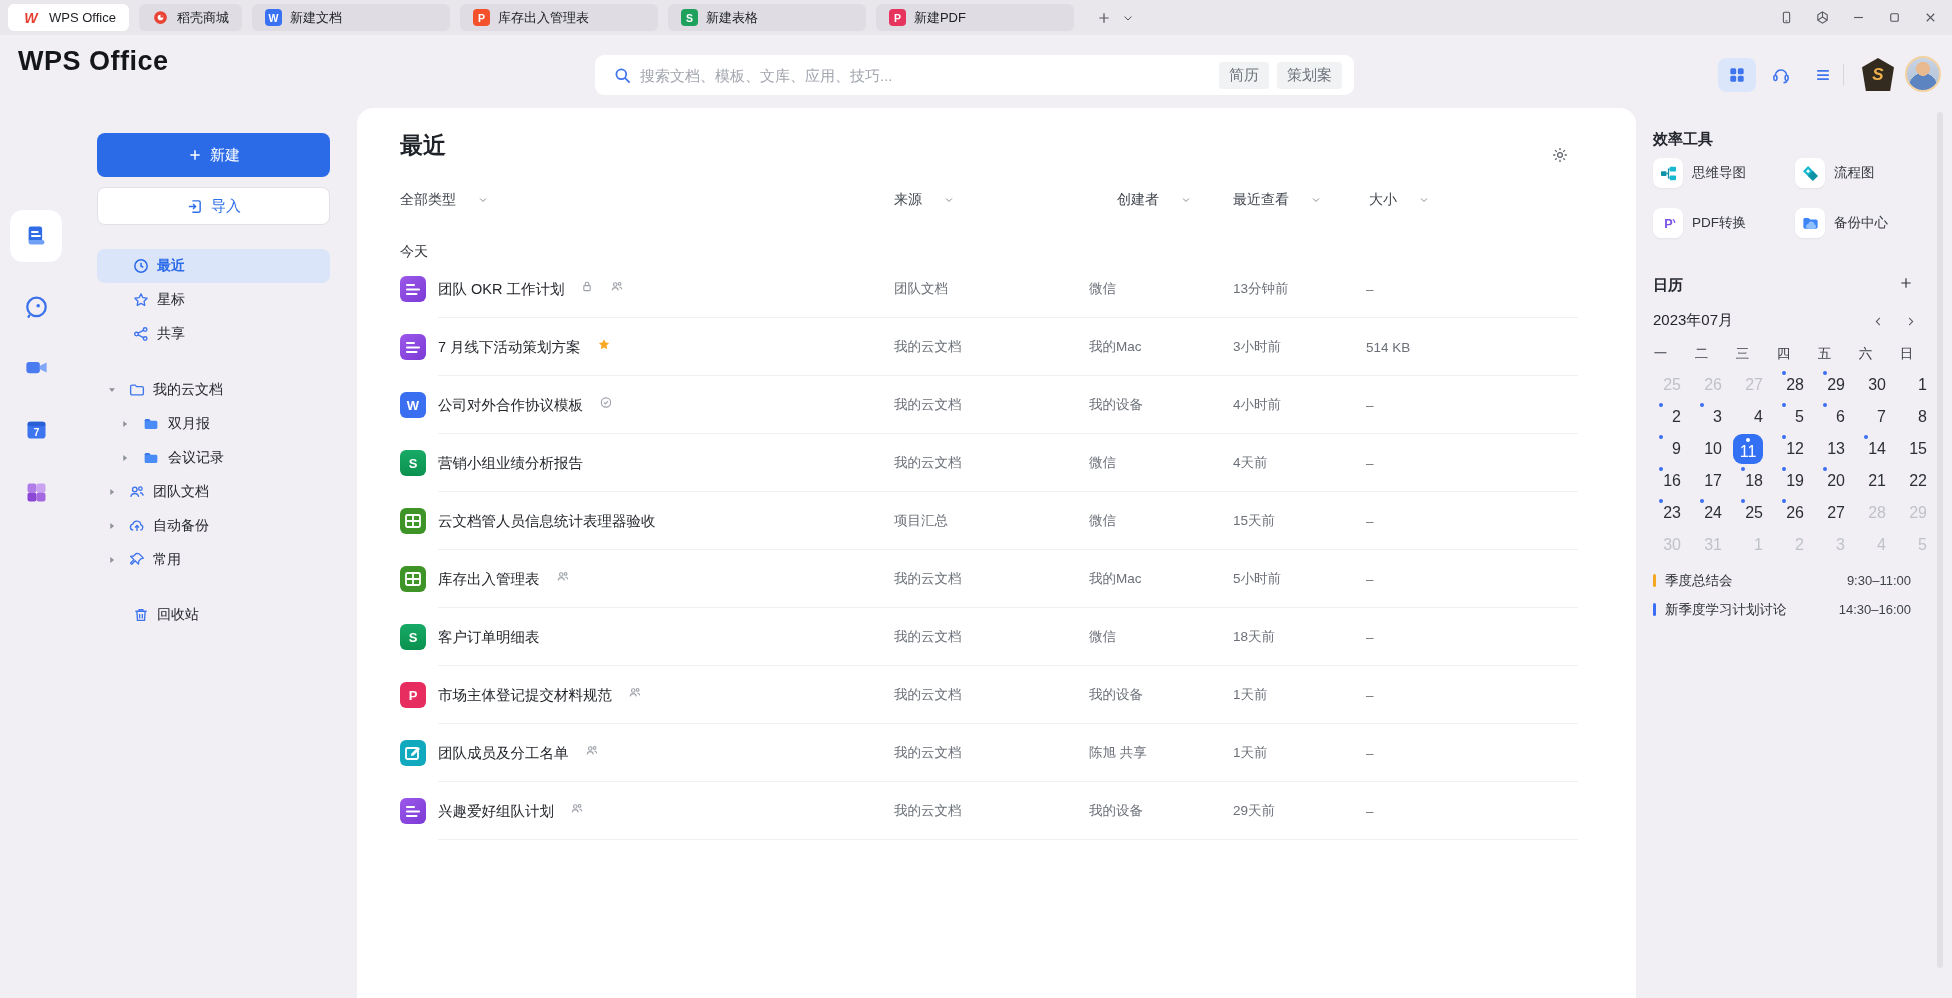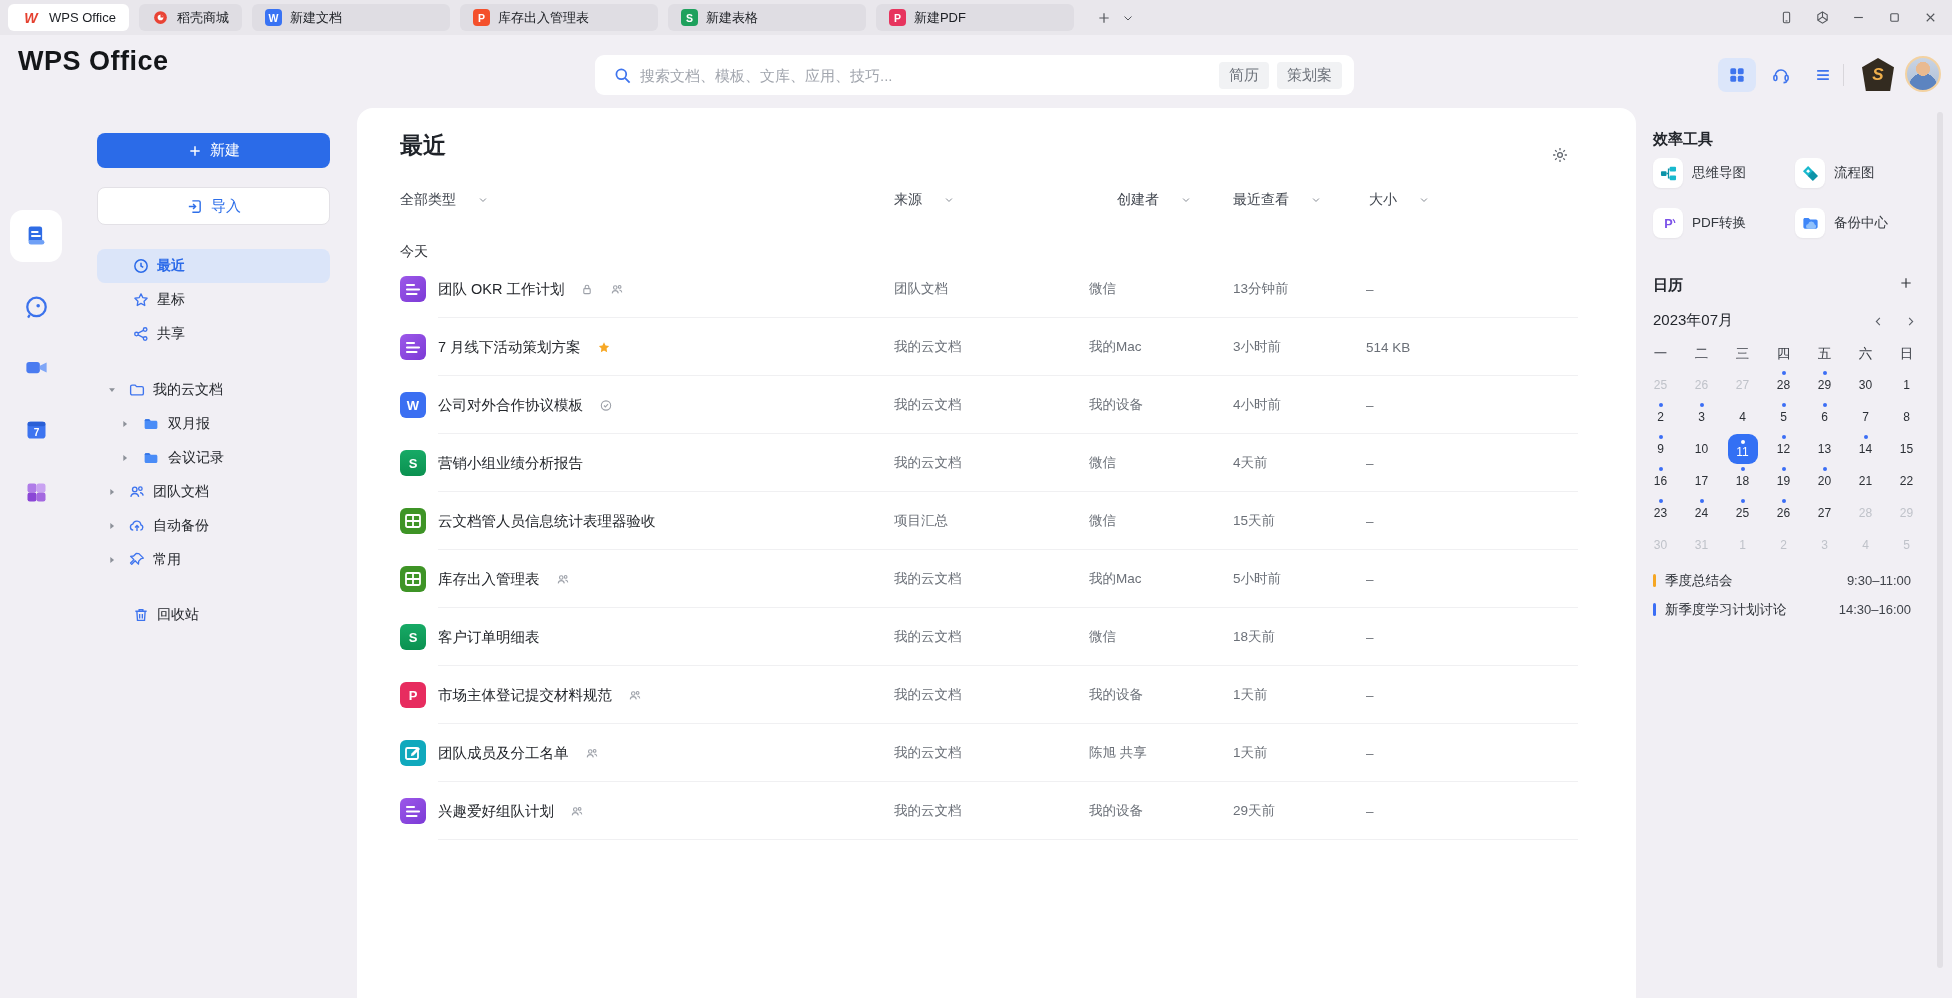--- a/index.html
+++ b/index.html
@@ -40,21 +40,21 @@
     linear-gradient(#C9D4E4,#AEBFD6)}
 
   
   .rail{position:absolute;left:0;top:100px;bottom:0;width:72px}
   .rail-item{position:absolute;left:10px;width:52px;height:52px;border-radius:13px;display:flex;align-items:center;justify-content:center}
   .rail-item.active{background:#fff}
   .rail-item .ic{width:27px;height:27px}
 
   
   .sidebar{position:absolute;left:80px;top:100px;width:265px;bottom:0}
-  .btn-new{position:absolute;left:17px;top:33px;width:233px;height:35px;background:#2B6BE8;border:0;border-radius:8px;color:#fff;font-size:15px;display:flex;align-items:center;justify-content:center;gap:7px;font-family:inherit}
+  .btn-new{position:absolute;left:17px;top:33px;width:233px;height:44px;background:#2B6BE8;border:0;border-radius:8px;color:#fff;font-size:15px;display:flex;align-items:center;justify-content:center;gap:7px;font-family:inherit}
   .btn-new .ic{width:16px;height:16px}
   .btn-import{position:absolute;left:17px;top:87px;width:233px;height:38px;background:#fff;border:1px solid #E3E1E6;border-radius:8px;color:#2E6FE9;font-size:15px;display:flex;align-items:center;justify-content:center;gap:8px;font-family:inherit}
   .btn-import .ic{width:17px;height:17px}
   #nav{position:absolute;left:0;top:149px;right:0}
   .nav-row{position:relative;height:34px;display:flex;align-items:center;font-size:14px;color:#23262B}
   .nav-row .hl{position:absolute;left:17px;right:15px;top:0;bottom:0;border-radius:8px;background:#DBE5F9;display:none}
   .nav-row.active .hl{display:block}
   .nav-row.active .lbl{color:#2C6BE9;font-weight:bold}
   .nav-row>*{position:relative}
   .nav-row .caret{width:10px;height:10px;position:absolute;left:27px}
@@ -79,21 +79,21 @@
   .frow::after{content:"";position:absolute;left:81px;right:58px;bottom:0;height:1px;background:#F0F0F2}
   .frow>span,.frow>div{position:absolute;top:50%;transform:translateY(-50%)}
   .fic{left:43px;width:26px;height:26px;border-radius:6px;color:#fff;display:flex;align-items:center;justify-content:center;font-weight:bold;font-size:13px}
   .fic svg{width:26px;height:26px}
   .fi-wpsdoc{background:linear-gradient(140deg,#9C58E9,#7C3AD6)}
   .fi-word{background:#3B6FF2}
   .fi-sheetl{background:linear-gradient(180deg,#17AA66,#0B9150)}
   .fi-sheetg{background:#3E9426}
   .fi-pdf{background:#E72C5F}
   .fi-form{background:#10A9BD}
-  .fname{left:81px;font-size:14.5px;color:#23262B;display:flex;align-items:center;gap:16px;white-space:nowrap}
+  .fname{left:81px;font-size:14.5px;color:#23262B;display:flex;gap:16px;white-space:nowrap}
   .fbadge{width:14px;height:14px;display:inline-flex}
   .fmeta{font-size:13.5px;color:#6B7078;white-space:nowrap}
   .c-src{left:537px}.c-cre{left:732px}.c-view{left:876px}.c-size{left:1009px}
 
   
   .right-panel{position:absolute;left:1640px;top:108px;width:288px;bottom:0}
   .rp-title{position:absolute;left:13px;top:22px;font-size:15px;font-weight:bold;color:#23262C}
   #tools{position:absolute;left:13px;top:50px;right:0}
   .tool{position:absolute;display:flex;align-items:center;gap:9px;font-size:13.5px;color:#33373D;white-space:nowrap}
   .tool .tbox{width:30px;height:30px;background:#fff;border-radius:8px;box-shadow:0 1px 2px rgba(0,0,0,.05);display:flex;align-items:center;justify-content:center}
@@ -101,21 +101,21 @@
   .cal-title{position:absolute;left:13px;top:168px;font-size:15px;font-weight:bold;color:#23262C}
   .cal-add{position:absolute;left:255px;top:164px;width:22px;height:22px;display:flex;align-items:center;justify-content:center}
   .cal-add .ic{width:16px;height:16px}
   .cal-month{position:absolute;left:13px;top:203px;font-size:15px;color:#23262C}
   .cal-prev,.cal-next{position:absolute;top:203px;width:20px;height:20px;display:flex;align-items:center;justify-content:center}
   .cal-prev{left:228px}.cal-next{left:260px}
   .cal-prev .ic,.cal-next .ic{width:13px;height:13px}
   #weekdays{position:absolute;left:0;top:235px;display:grid;grid-template-columns:repeat(7,41px)}
   #weekdays span{height:22px;display:flex;align-items:center;justify-content:center;font-size:13.5px;color:#3A3E45}
   #calgrid{position:absolute;left:0;top:261px;display:grid;grid-template-columns:repeat(7,41px)}
-  .day{position:relative;height:32px;display:flex;align-items:center;justify-content:center;font-size:12px;color:#2C3036}
+  .day{position:relative;height:32px;display:flex;align-items:center;justify-content:flex-end;font-size:16px;color:#2C3036}
   .day.mut{color:#BFC2C9}
   .day .dot{position:absolute;top:2px;left:50%;transform:translateX(-50%);width:4px;height:4px;border-radius:50%;background:#3B6EF5}
   .day .selbox{width:30px;height:30px;border-radius:9px;background:#3370F4;color:#fff;display:flex;flex-direction:column;align-items:center;justify-content:center;font-weight:500}
   .day .selbox .wdot{width:4px;height:4px;border-radius:50%;background:#fff;margin-bottom:1px}
   #events{position:absolute;left:13px;right:17px;top:458px}
   .event{height:29px;display:flex;align-items:center}
   .event .bar{width:3px;height:13px;border-radius:2px;margin-right:9px;flex:none}
   .event .ename{flex:1;font-size:13.5px;color:#2E3238;white-space:nowrap;overflow:hidden}
   .event .etime{font-size:13px;color:#3F434A;white-space:nowrap}
   .scrollbar{position:absolute;left:1937px;top:112px;width:6px;height:856px;border-radius:3px;background:#E2E0E5}

